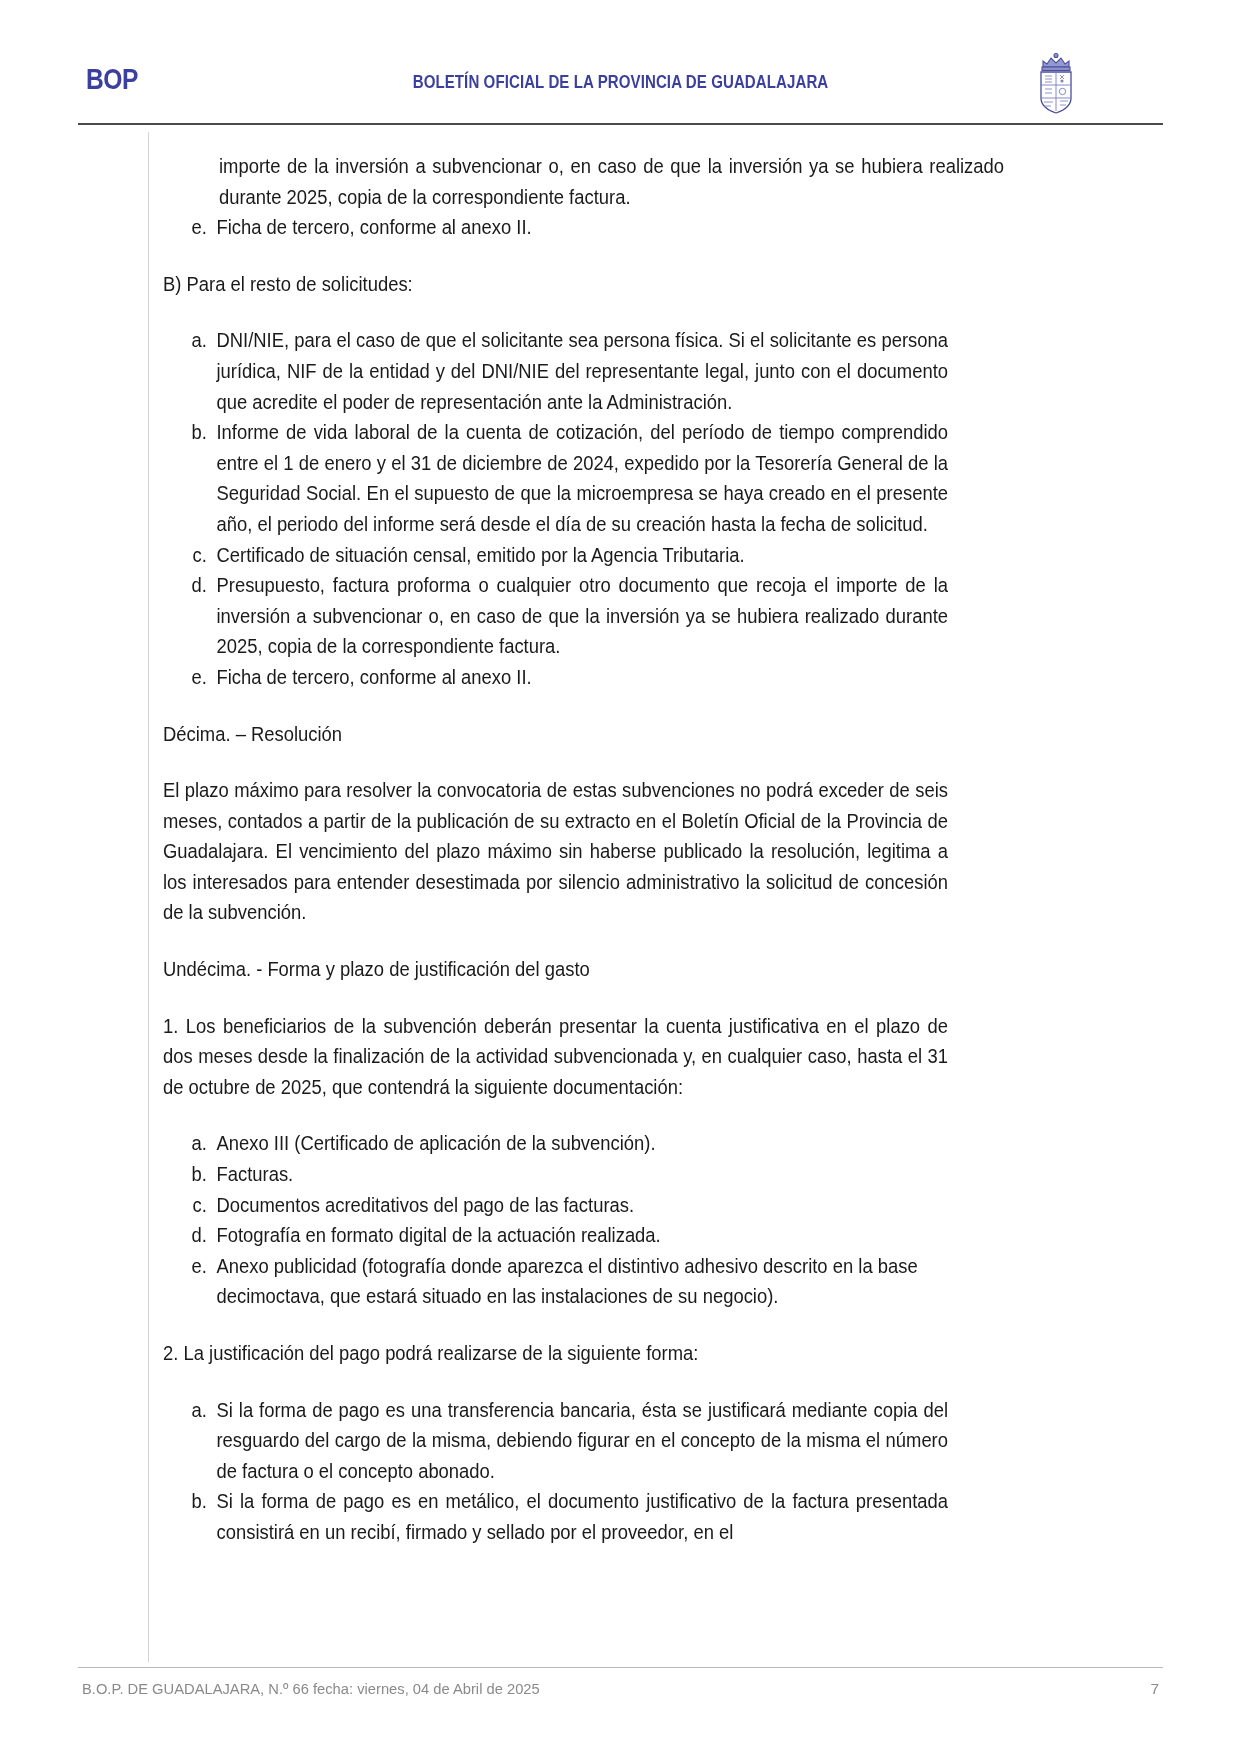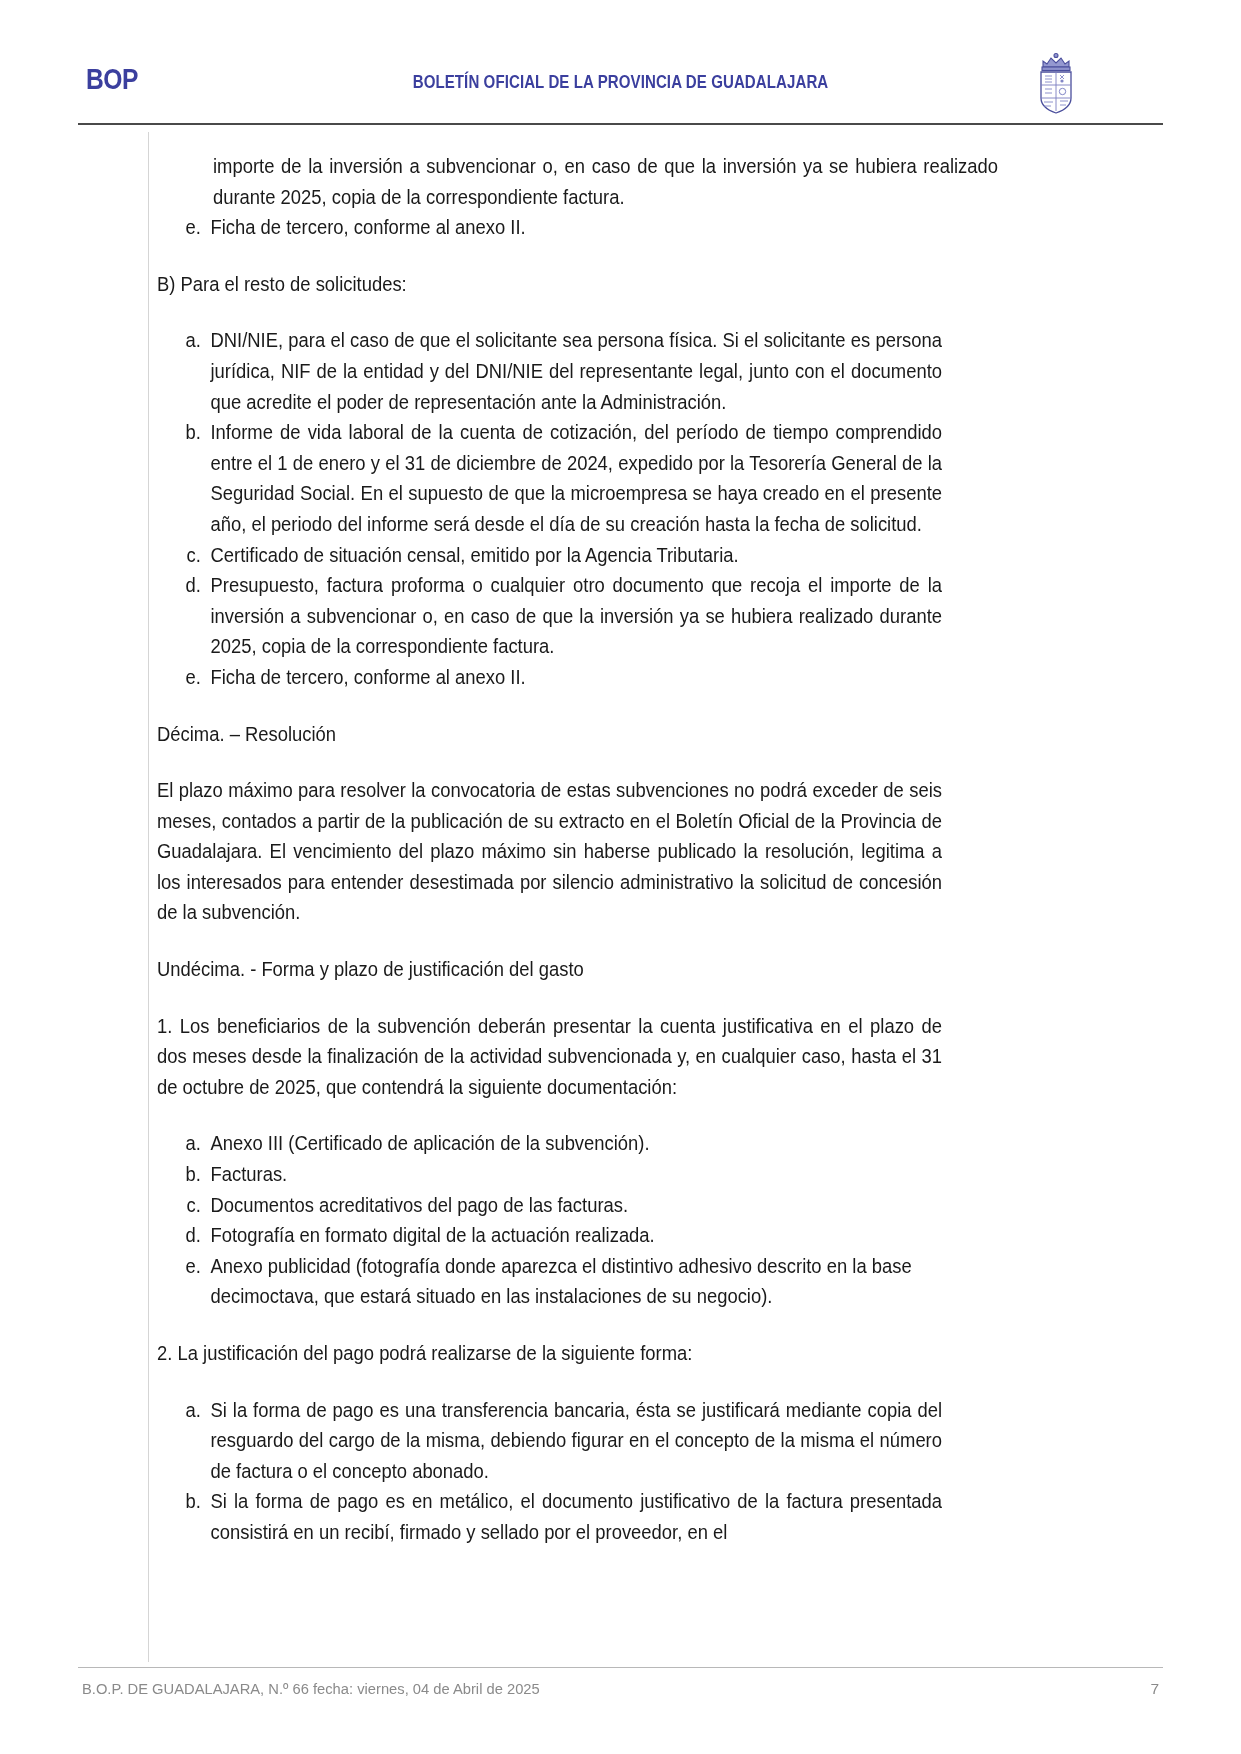--- a/index.html
+++ b/index.html
@@ -66,21 +66,21 @@
   .left-rule {
     position: absolute;
     left: 148px; top: 132px;
     width: 1px; height: 1530px;
     background: #d5d5d5;
   }
 
   
   .content {
     position: absolute;
-    left: 157px; top: 152px;
+    left: 163px; top: 152px;
     width: 785px;
   }
 
   .para {
     font-size: 19.3px;
     line-height: 30.6px;
     color: #1a1a1a;
     text-align: justify;
     text-justify: inter-word;
     margin: 0;

